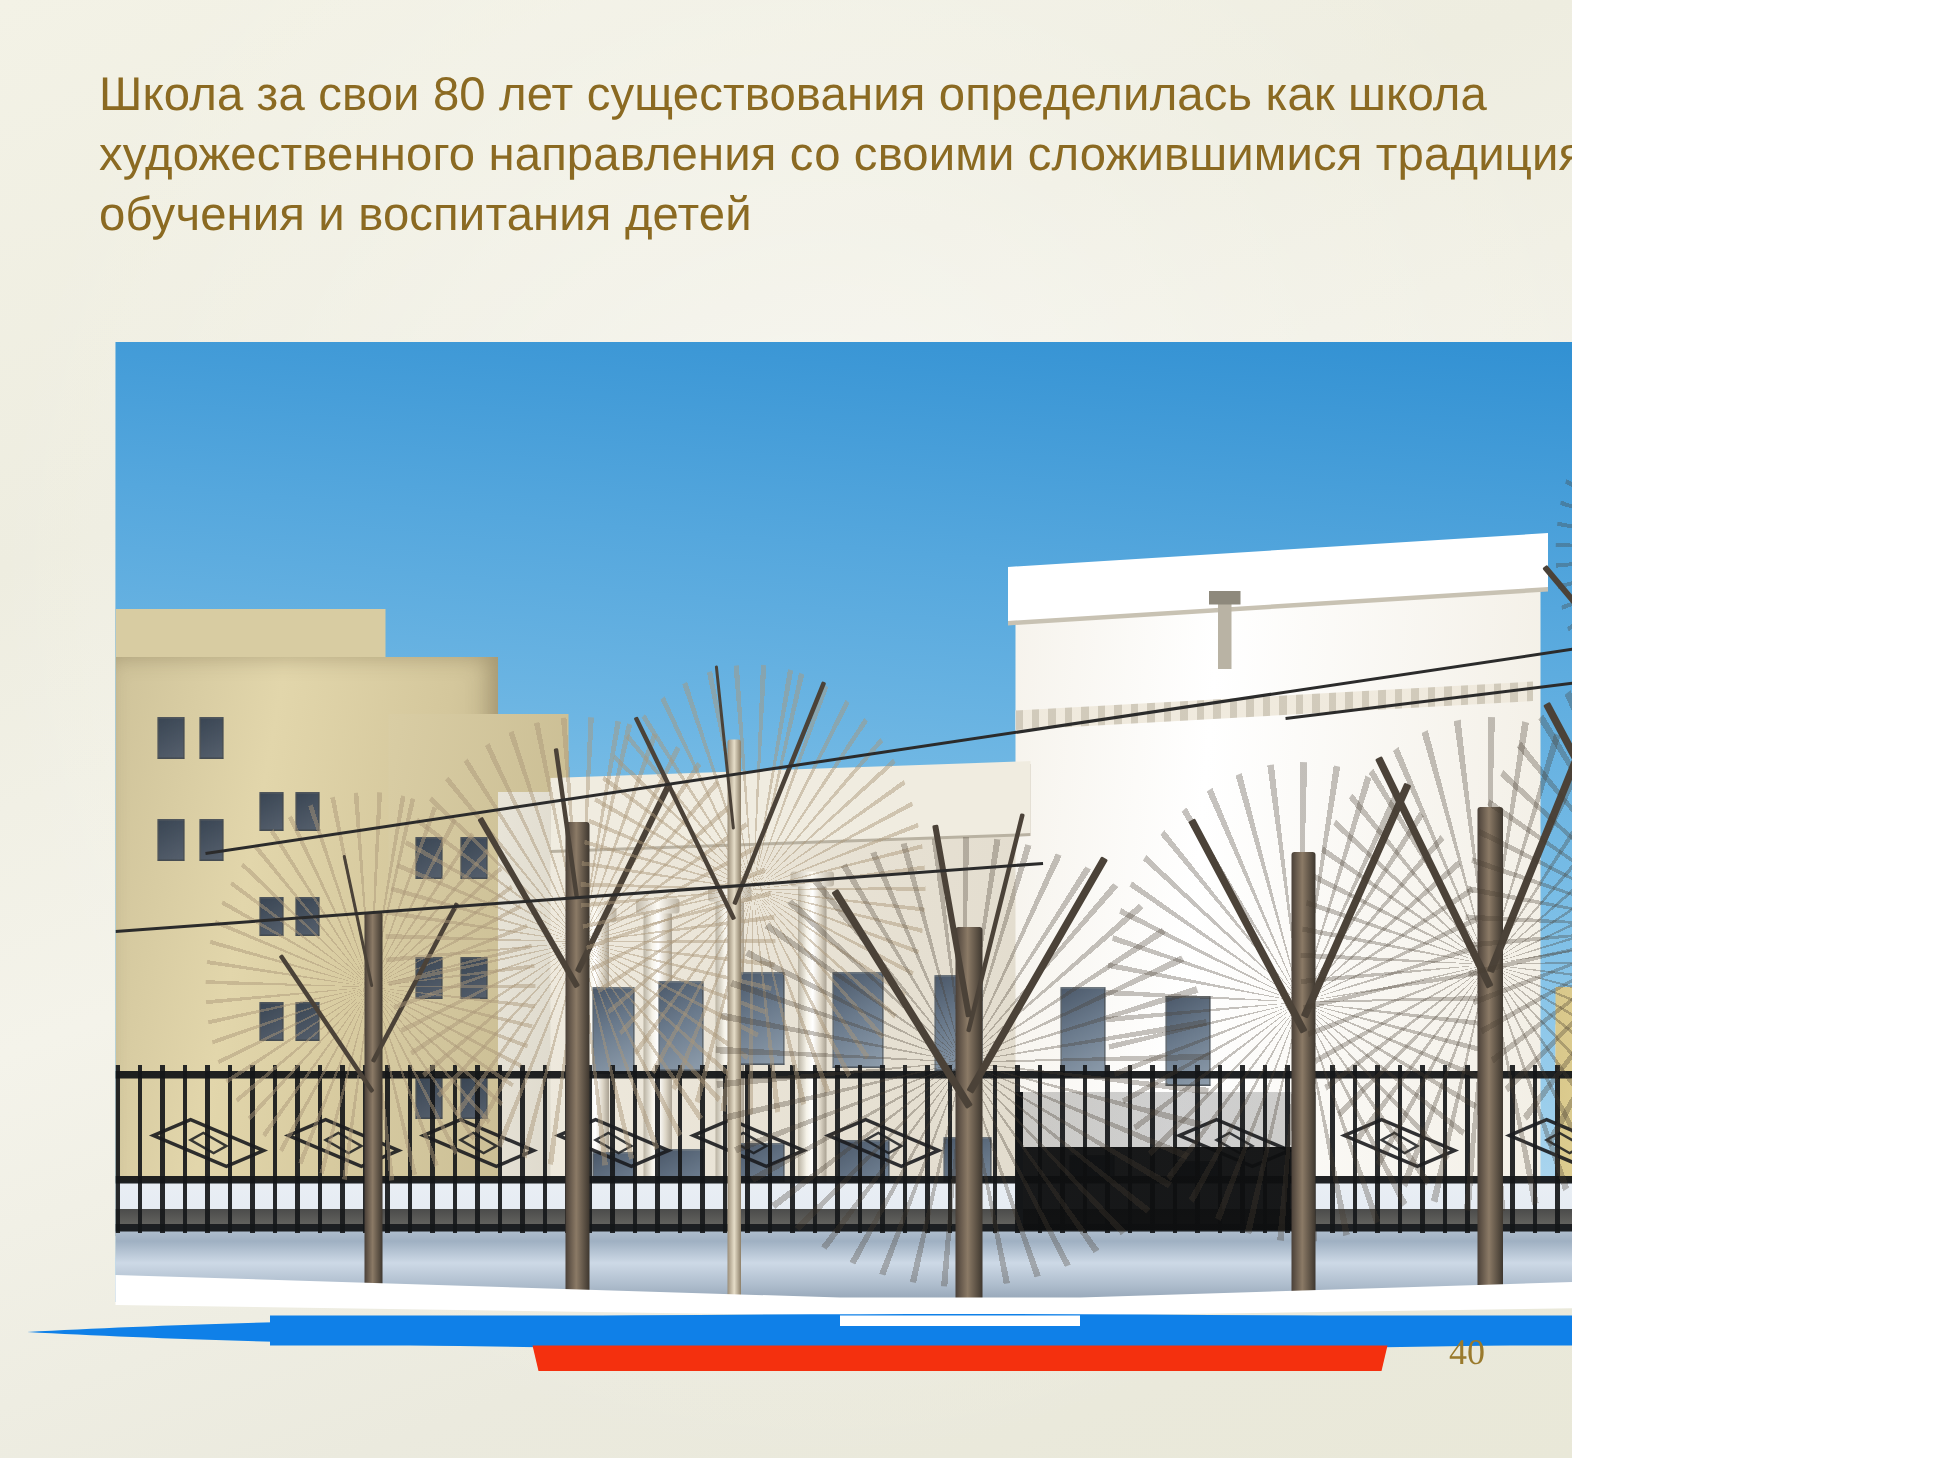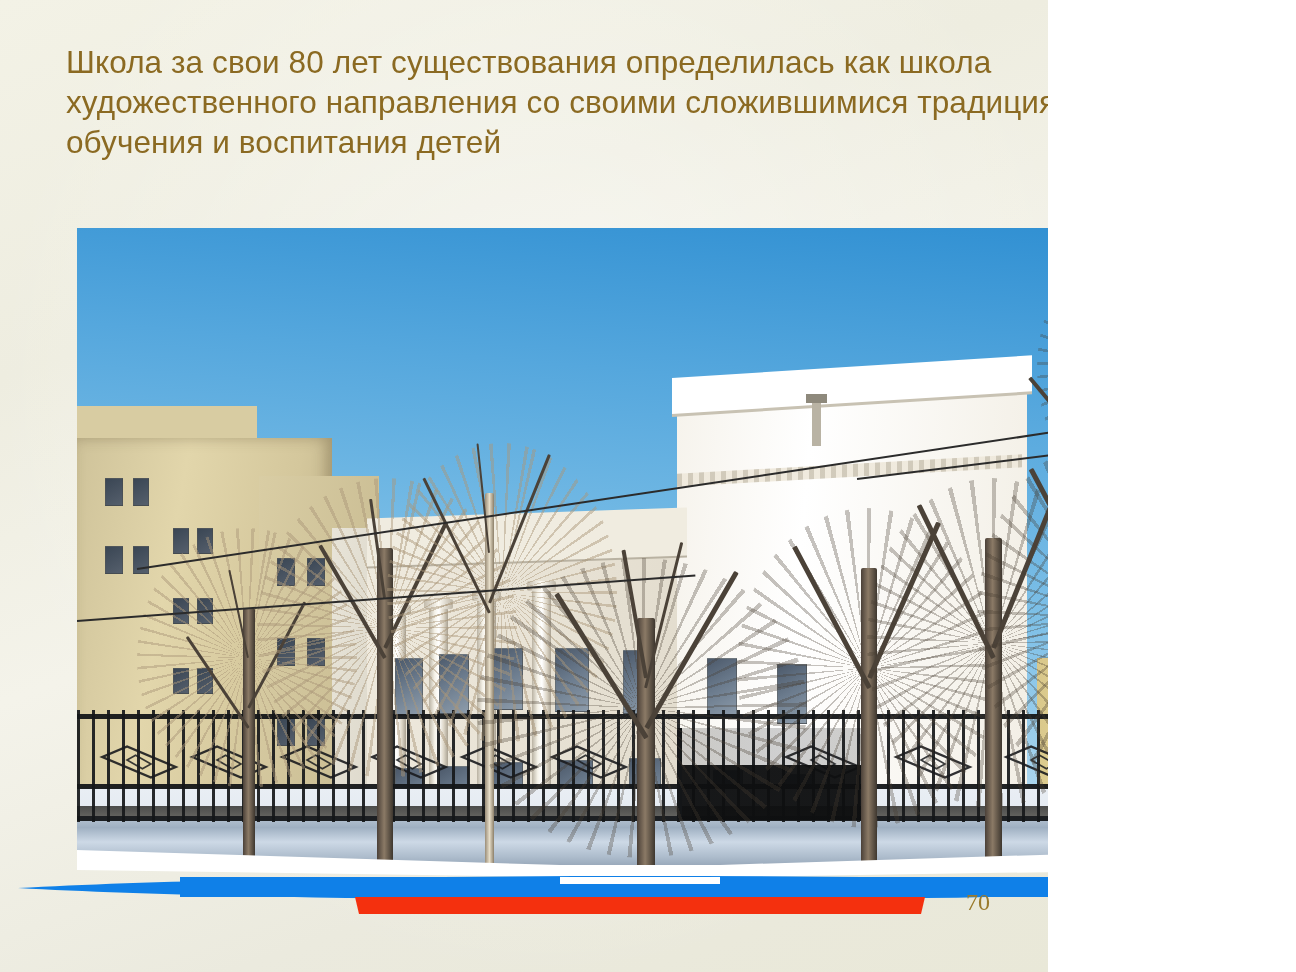--- a/index.html
+++ b/index.html
@@ -538,15 +538,15 @@
       <path fill="#0f80e8" d="M 18,48 C 300,32 980,32 1262,48 C 980,64 300,64 18,48 Z"></path>
 
       <rect x="180" y="37" width="940" height="20" fill="#0f80e8"></rect>
 
       <rect x="560" y="37" width="160" height="7" fill="#ffffff"></rect>
 
       <path fill="#f4300e" d="M 355,57 L 925,57 L 921,74 L 359,74 Z"></path>
     </svg>
   </div>
 
-  <div class="page-number">70</div>
+  <div class="page-number">40</div>
 
 </div>
 
 </body></html>

